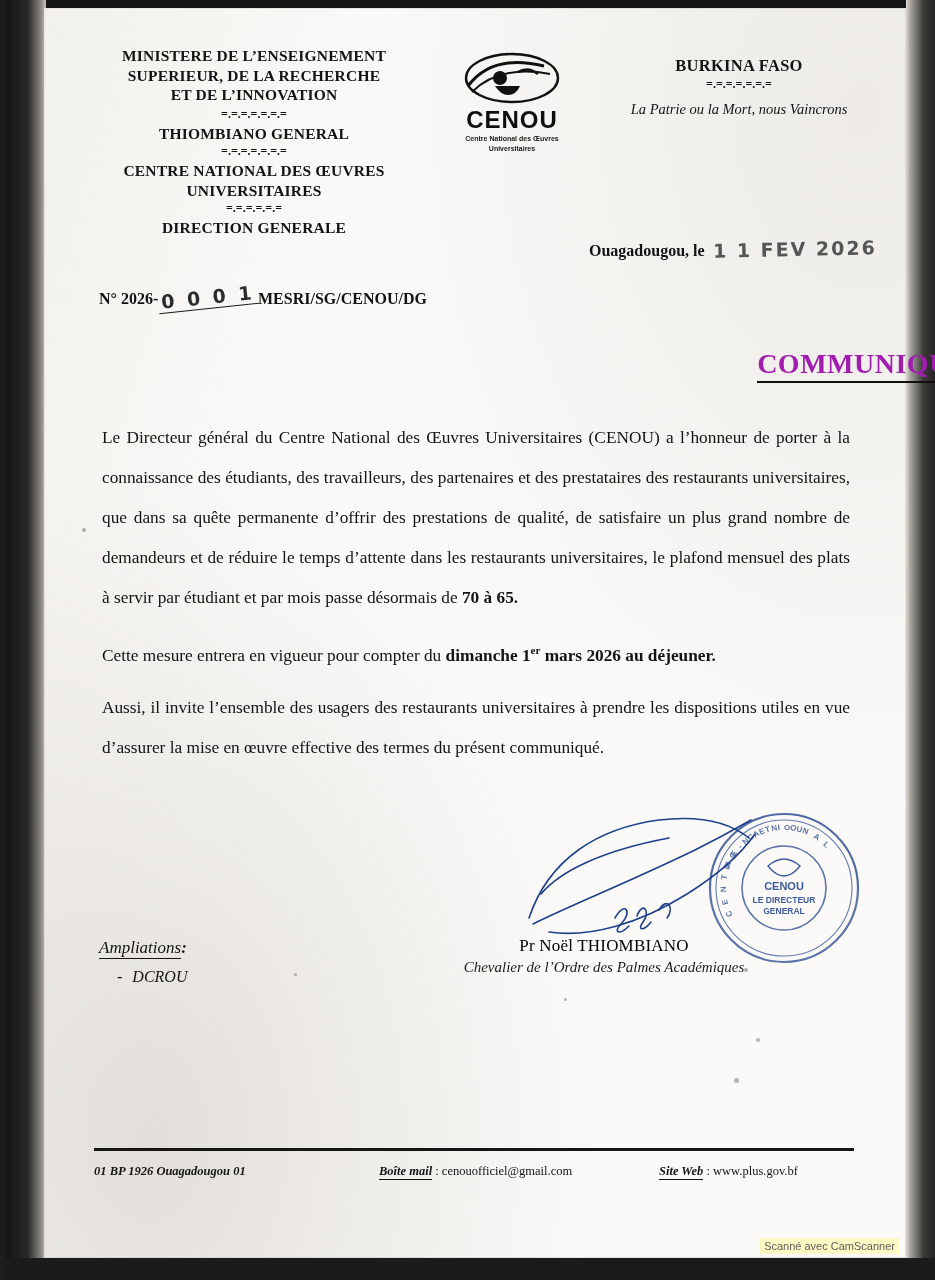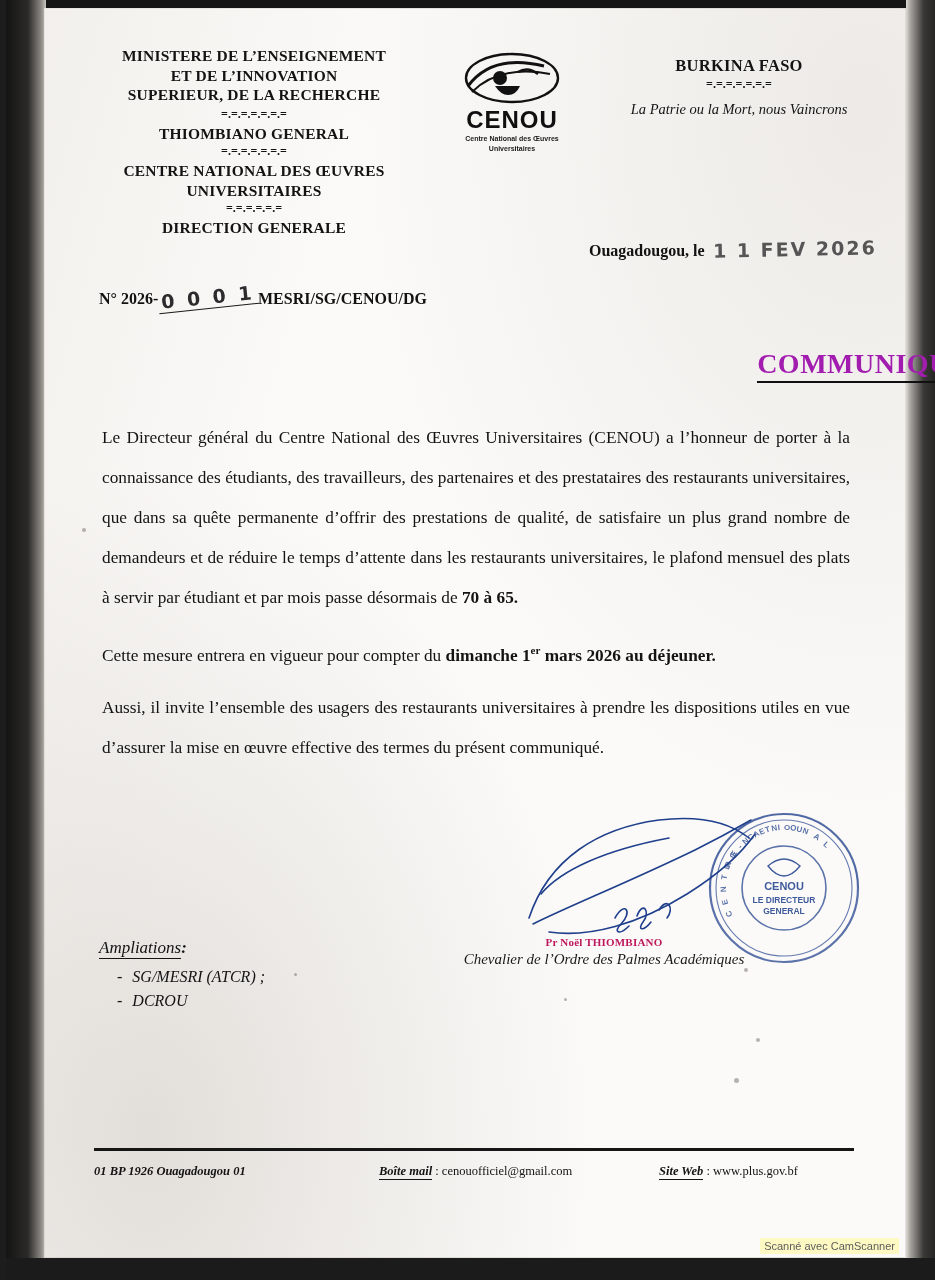--- a/index.html
+++ b/index.html
@@ -225,23 +225,23 @@
 
   
   .sig-block {
     position: absolute;
     left: 395px;
     top: 928px;
     width: 330px;
     text-align: center;
   }
   .sig-name {
-    font-weight: bold;
-    font-size: 11px;
-    color: #be185d;
+    font-weight: normal;
+    font-size: 17px;
+    color: #000000;
     letter-spacing: .2px;
   }
   .sig-role {
     font-style: italic;
     font-size: 15px;
     color: #1a1a1a;
     margin-top: 3px;
   }
 
   .handwriting {
@@ -339,22 +339,22 @@
   <div class="scan-edge-bottom"></div>
 
   <div class="sheet">
     <div class="content">
 
       <div class="header">
 
         <div class="header-left">
           <div class="blk">
             <div>MINISTERE DE L’ENSEIGNEMENT</div>
+            <div>SUPERIEUR, DE LA RECHERCHE</div>
             <div>ET DE L’INNOVATION</div>
-            <div>SUPERIEUR, DE LA RECHERCHE</div>
           </div>
           <div class="dotline">=.=.=.=.=.=.=</div>
           <div>THIOMBIANO GENERAL</div>
           <div class="dotline">=.=.=.=.=.=.=</div>
           <div>CENTRE NATIONAL DES ŒUVRES</div>
           <div>UNIVERSITAIRES</div>
           <div class="dotline">=.=.=.=.=.=</div>
           <div>DIRECTION GENERALE</div>
         </div>
 
@@ -455,21 +455,20 @@
       </div>
 
       <div class="sig-block">
         <div class="sig-name">Pr Noël THIOMBIANO</div>
         <div class="sig-role">Chevalier de l’Ordre des Palmes Académiques</div>
       </div>
 
       <div class="ampliations">
         <span class="amp-title">Ampliations</span><span class="amp-colon">:</span>
         <ul class="amp-list">
-          <li>SG/MESRI (ATCR) ;</li>
           <li>DCROU</li>
         </ul>
       </div>
 
       <div class="footer-rule"></div>
       <div class="footer">
         <div class="f-item f-addr">01 BP 1926 Ouagadougou 01</div>
         <div class="f-item f-mail">
           <span class="ul">Boîte mail</span><span class="f-norm"> : cenouofficiel@gmail.com</span>
         </div>

